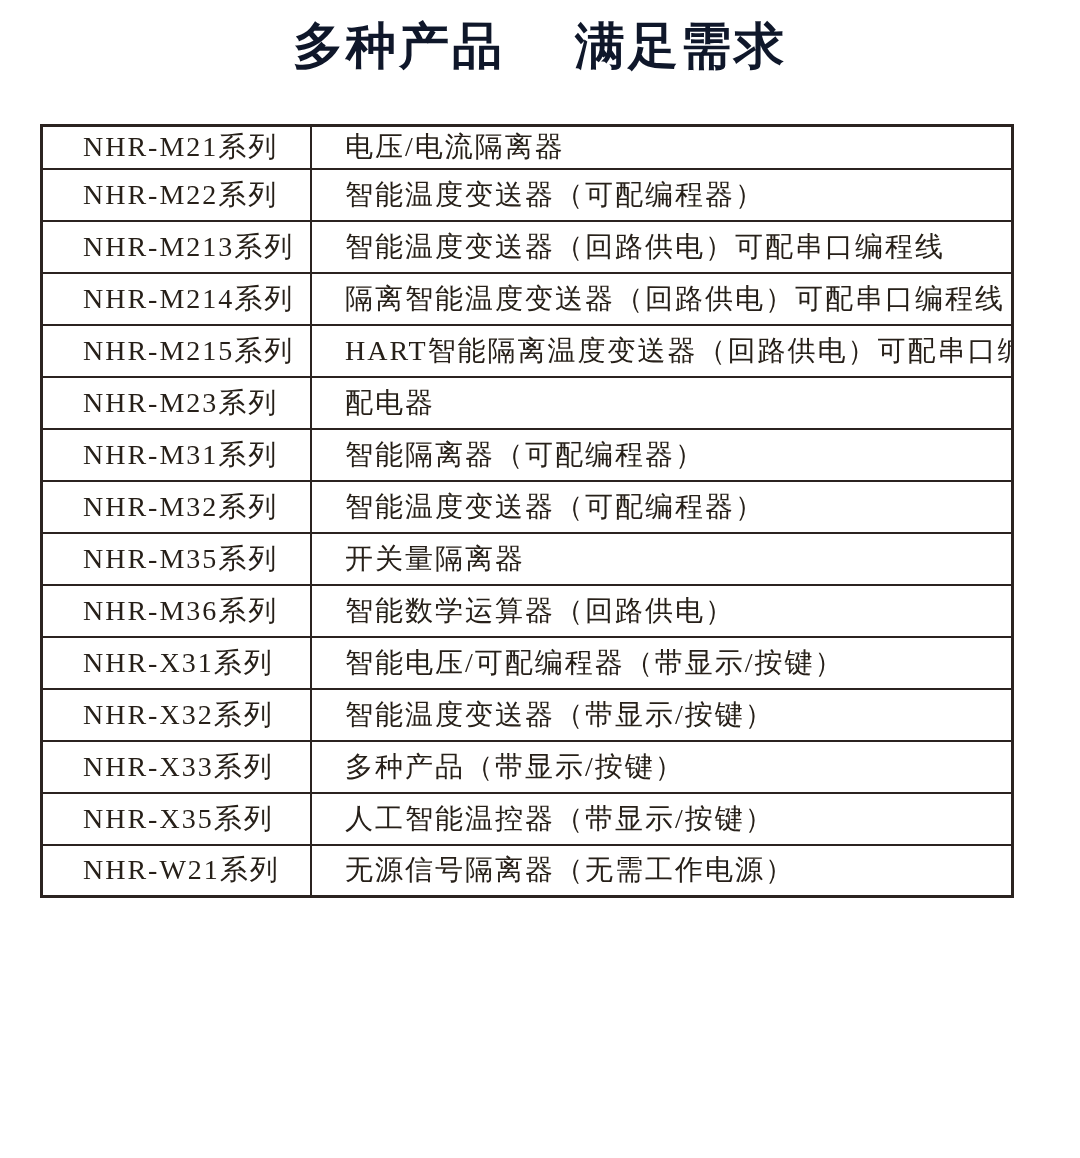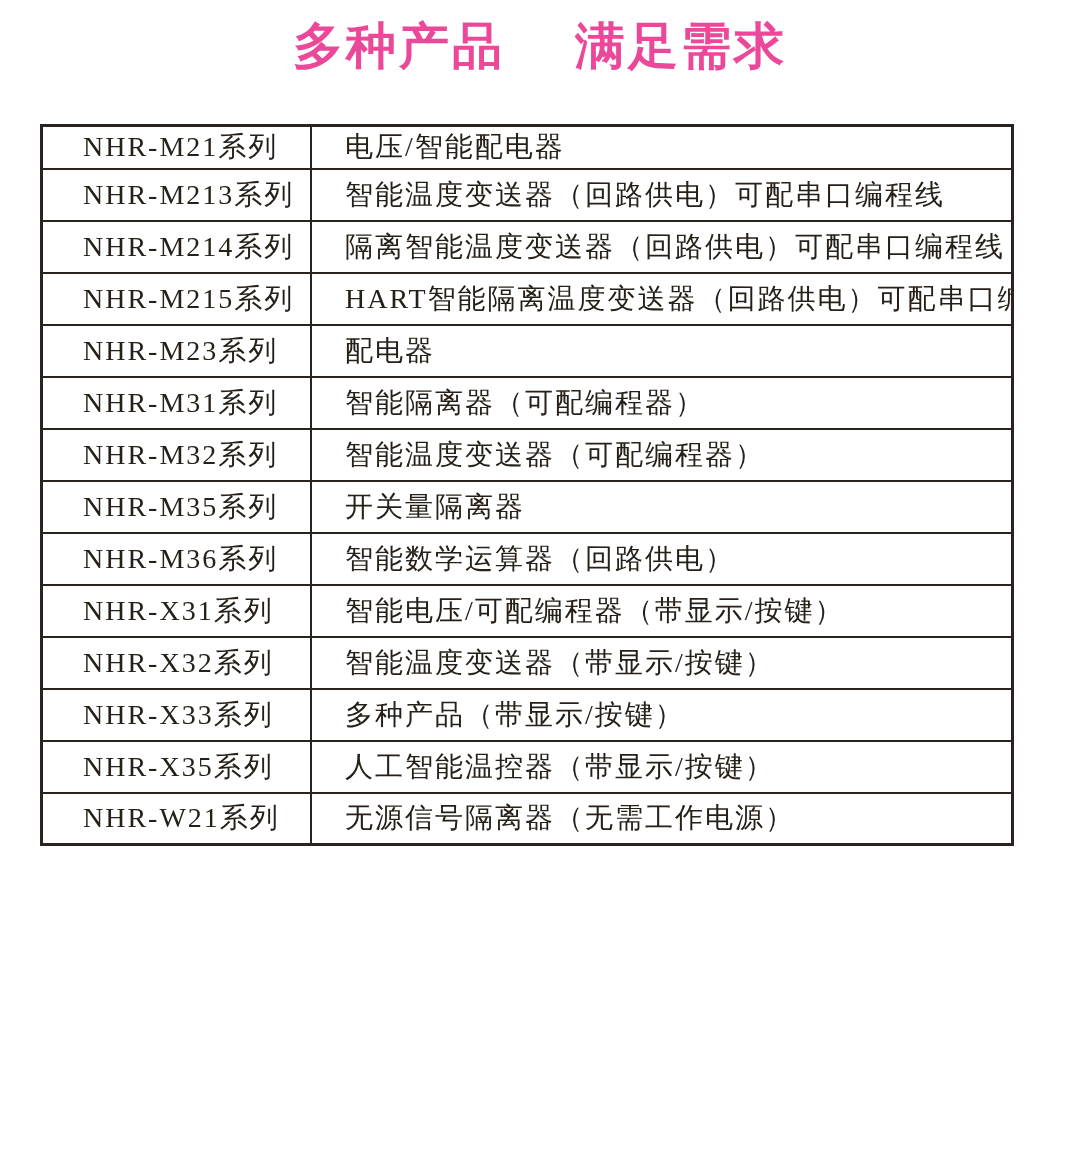--- a/index.html
+++ b/index.html
@@ -17,21 +17,21 @@
   .page-title {
     position: absolute;
     top: 16px;
     left: 0;
     width: 100%;
     text-align: center;
     font-family: "Liberation Sans", "DejaVu Sans", sans-serif;
     font-weight: 700;
     font-size: 50px;
     line-height: 60px;
-    color: #ec4899;
+    color: #0f172a;
     letter-spacing: 3px;
     white-space: pre;
   }
   table.product-table {
     position: absolute;
     left: 40px;
     top: 124px;
     width: 974px;
     table-layout: fixed;
     border-collapse: collapse;
@@ -63,21 +63,25 @@
 </style>
 </head>
 <body>
 
 <div class="page-title">多种产品　 满足需求</div>
 
 <table class="product-table">
   <tbody id="table-body">
   <tr>
         <td class="col-series">NHR-M21系列</td>
-        <td class="col-desc">电压/智能配电器</td>
+        <td class="col-desc">电压/电流隔离器</td>
+      </tr>
+      <tr>
+        <td class="col-series">NHR-M22系列</td>
+        <td class="col-desc">智能温度变送器（可配编程器）</td>
       </tr>
       <tr>
         <td class="col-series">NHR-M213系列</td>
         <td class="col-desc">智能温度变送器（回路供电）可配串口编程线</td>
       </tr>
       <tr>
         <td class="col-series">NHR-M214系列</td>
         <td class="col-desc">隔离智能温度变送器（回路供电）可配串口编程线</td>
       </tr>
       <tr>

